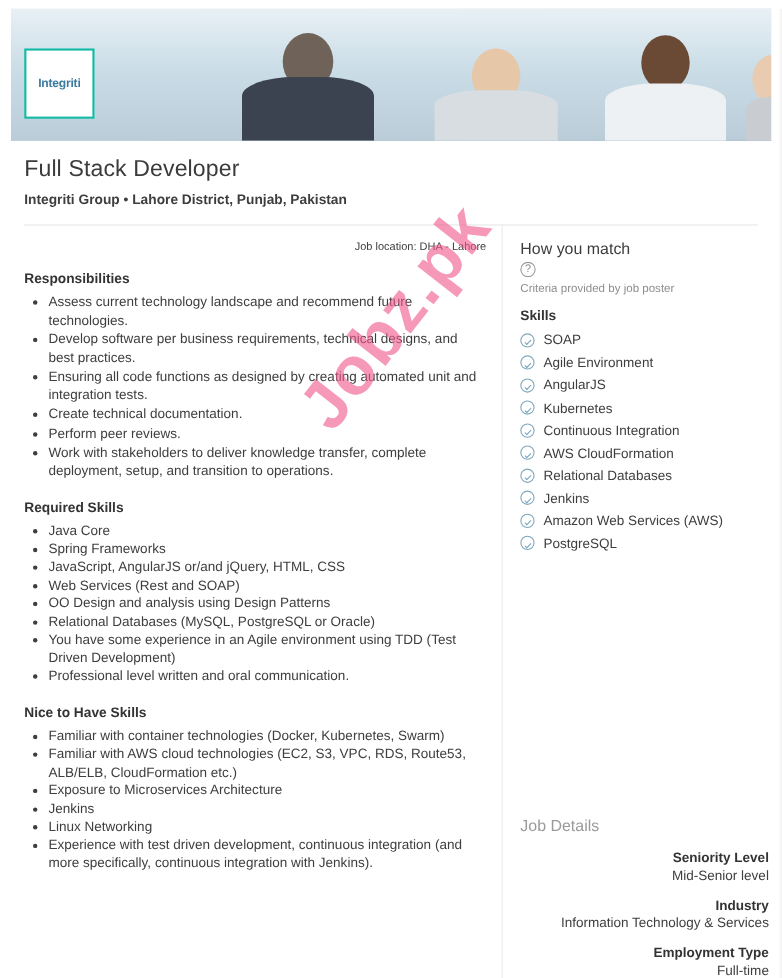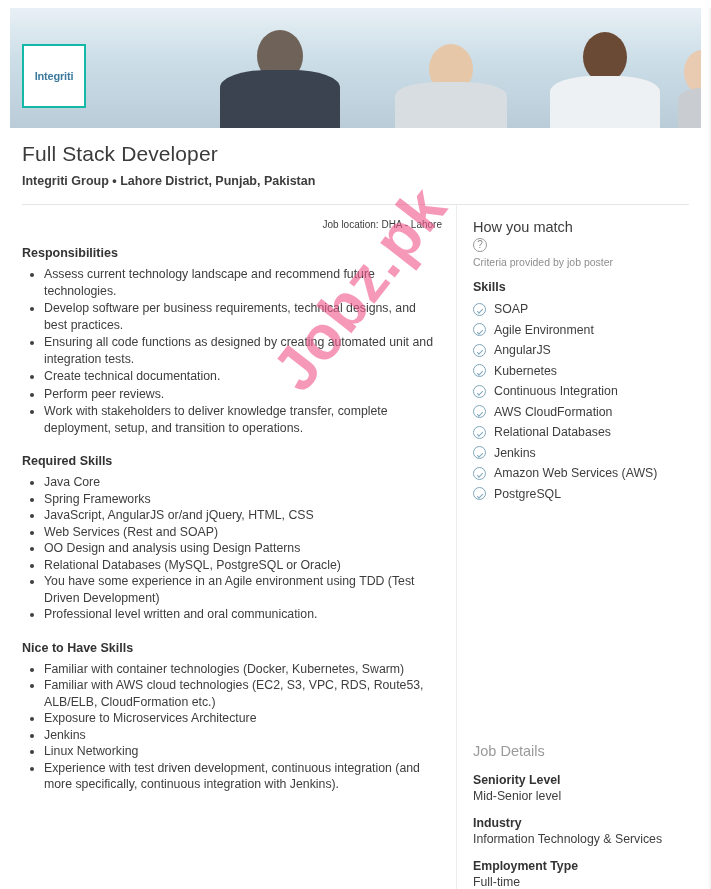--- a/index.html
+++ b/index.html
@@ -210,21 +210,21 @@
     border-left: 1.4px solid #7fa7bd;
     border-bottom: 1.4px solid #7fa7bd;
     transform: rotate(-45deg);
   }
 
   .job-details-head {
     font-size: 14.5px;
     color: #9a9a9a;
     margin: 0 0 14px 0;
   }
-  .detail-group { margin-bottom: 13px; }
+  .detail-group { margin-bottom: 13px; text-align: right; }
   .detail-label {
     font-size: 12.3px;
     font-weight: bold;
     color: #333;
     margin-bottom: 2px;
   }
   .detail-value {
     font-size: 12.3px;
     color: #3e3e3e;
   }

